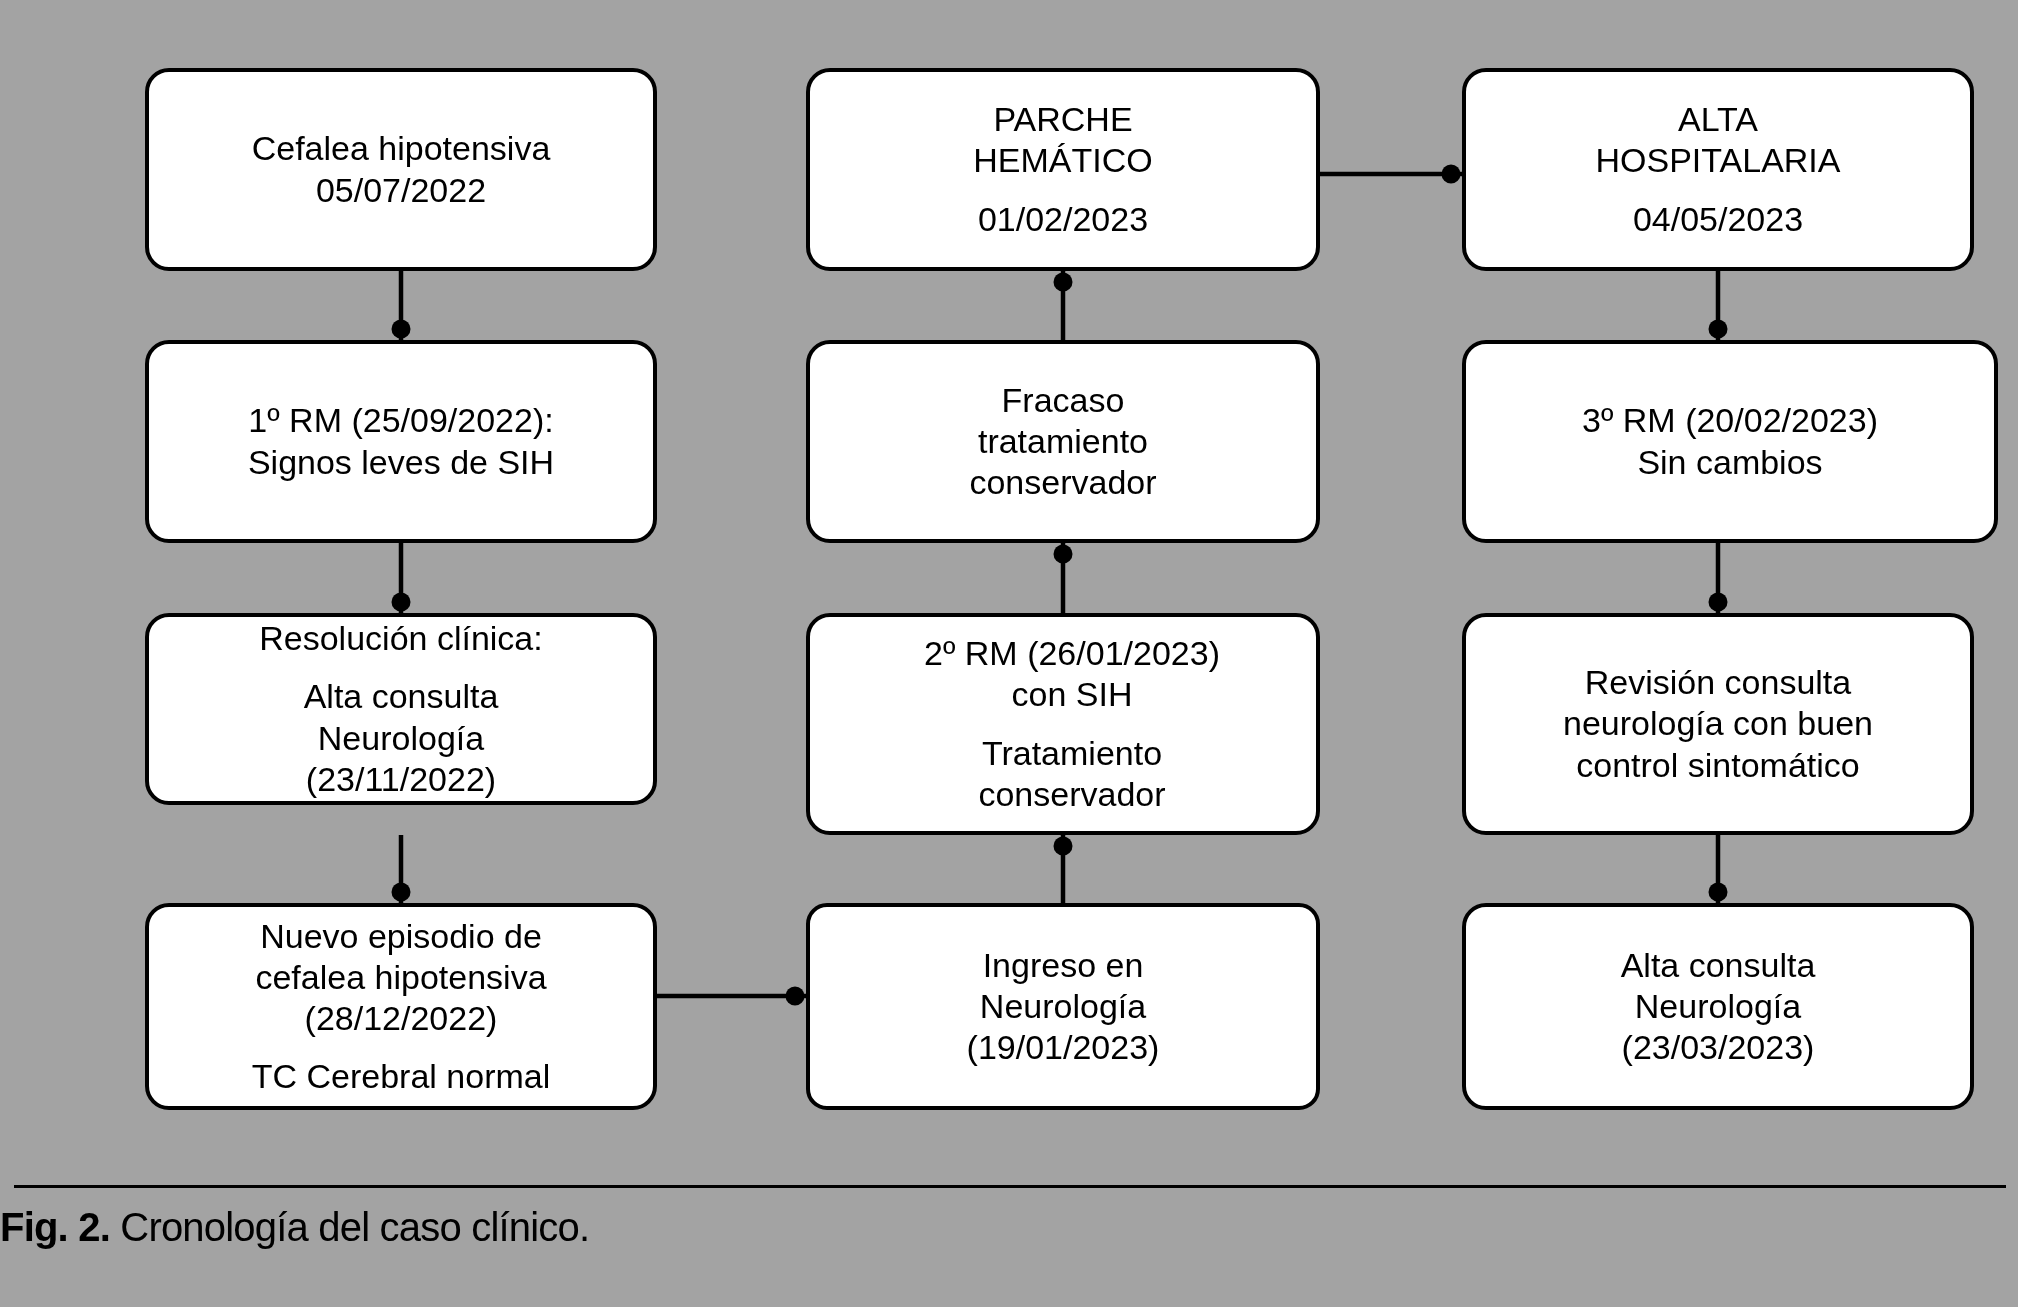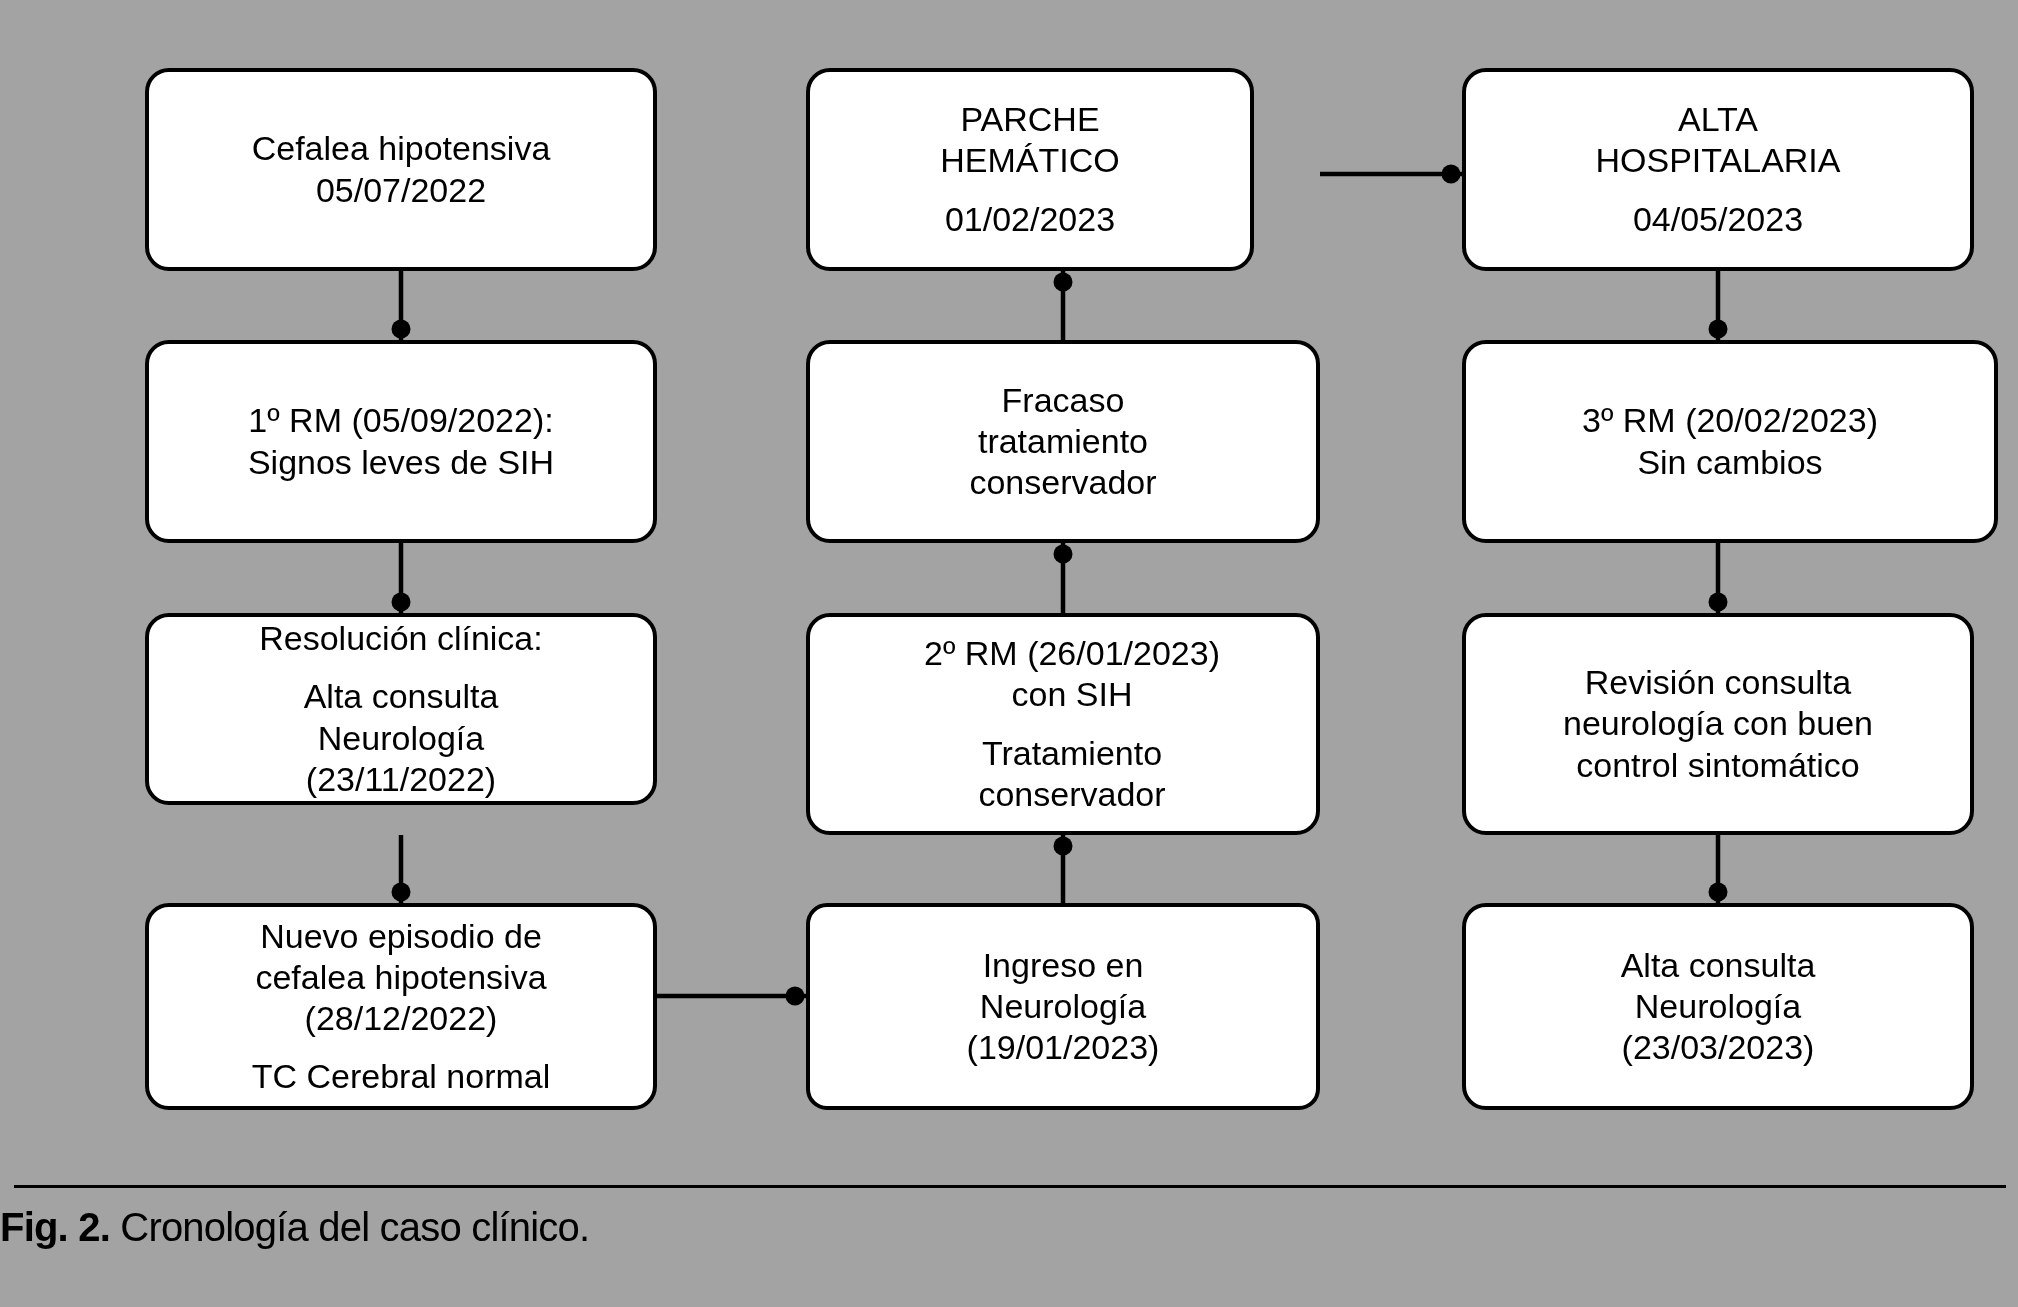--- a/index.html
+++ b/index.html
@@ -37,21 +37,21 @@
   .flow-box p {
     margin: 0;
     white-space: pre-line;
   }
   
   .pos-l1 { left: 145px; top:  68px; width: 512px; height: 203px; }
   .pos-l2 { left: 145px; top: 340px; width: 512px; height: 203px; }
   .pos-l3 { left: 145px; top: 613px; width: 512px; height: 192px; }
   .pos-l4 { left: 145px; top: 903px; width: 512px; height: 207px; }
   
-  .pos-m1 { left: 806px; top:  68px; width: 448px; height: 203px; }
+  .pos-m1 { left: 806px; top:  68px; width: 514px; height: 203px; }
   .pos-m2 { left: 806px; top: 340px; width: 514px; height: 203px; }
   .pos-m3 { left: 806px; top: 613px; width: 514px; height: 222px; padding-left: 32px; }
   .pos-m4 { left: 806px; top: 903px; width: 514px; height: 207px; border-radius: 21px; }
   
   .pos-r1 { left: 1462px; top:  68px; width: 512px; height: 203px; }
   .pos-r2 { left: 1462px; top: 340px; width: 536px; height: 203px; }
   .pos-r3 { left: 1462px; top: 613px; width: 512px; height: 222px; }
   .pos-r4 { left: 1462px; top: 903px; width: 512px; height: 207px; }
 
   .caption-divider {
@@ -106,21 +106,21 @@
     <circle cx="1718" cy="602" r="9.5" fill="#000"></circle>
     <line x1="1718" y1="835" x2="1718" y2="903" stroke="#000" stroke-width="4.5"></line>
     <circle cx="1718" cy="892" r="9.5" fill="#000"></circle>
   </svg>
 
   <div class="flow-box pos-l1">
     <p>Cefalea hipotensiva
 05/07/2022</p>
   </div>
   <div class="flow-box pos-l2">
-    <p>1º RM (05/09/2022):
+    <p>1º RM (25/09/2022):
 Signos leves de SIH</p>
   </div>
   <div class="flow-box pos-l3">
     <p>Resolución clínica:</p>
     <p>Alta consulta
 Neurología
 (23/11/2022)</p>
   </div>
   <div class="flow-box pos-l4">
     <p>Nuevo episodio de

